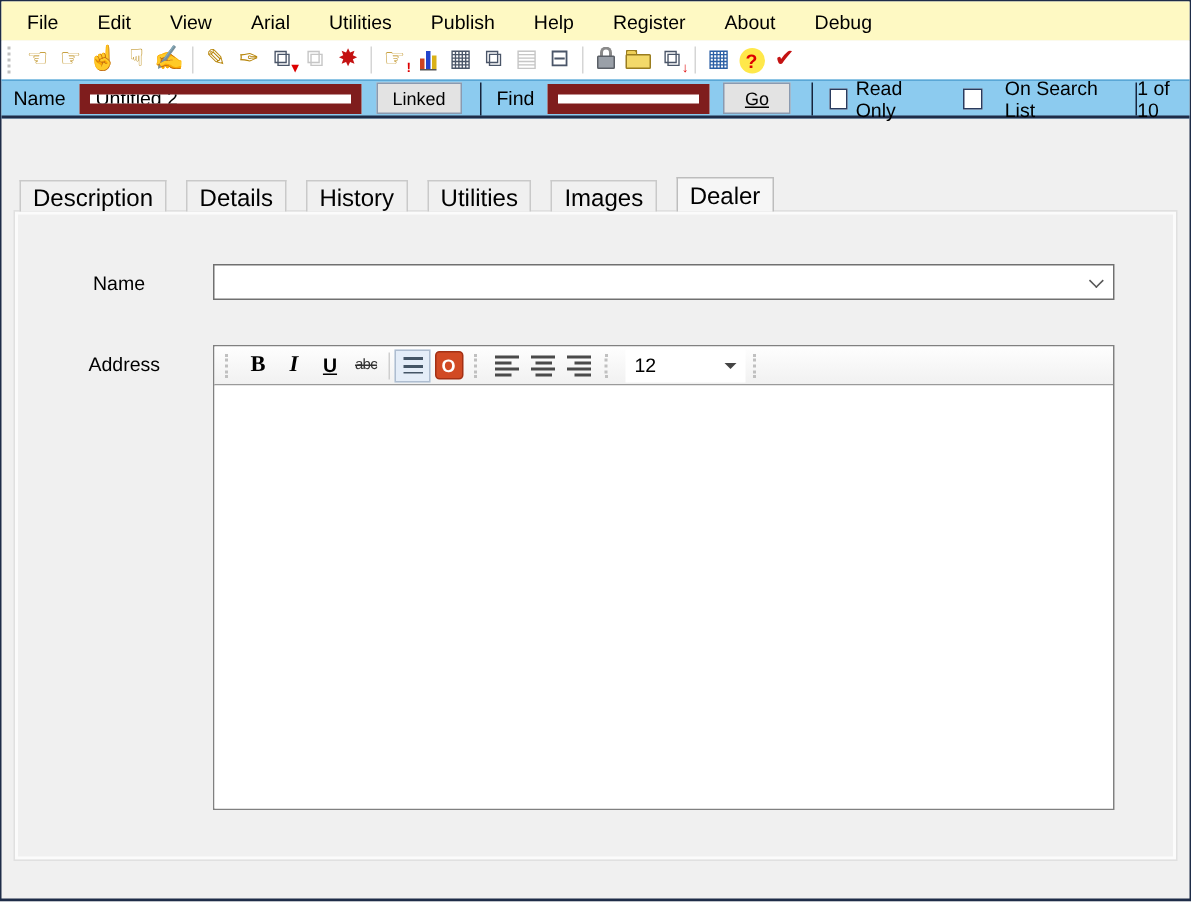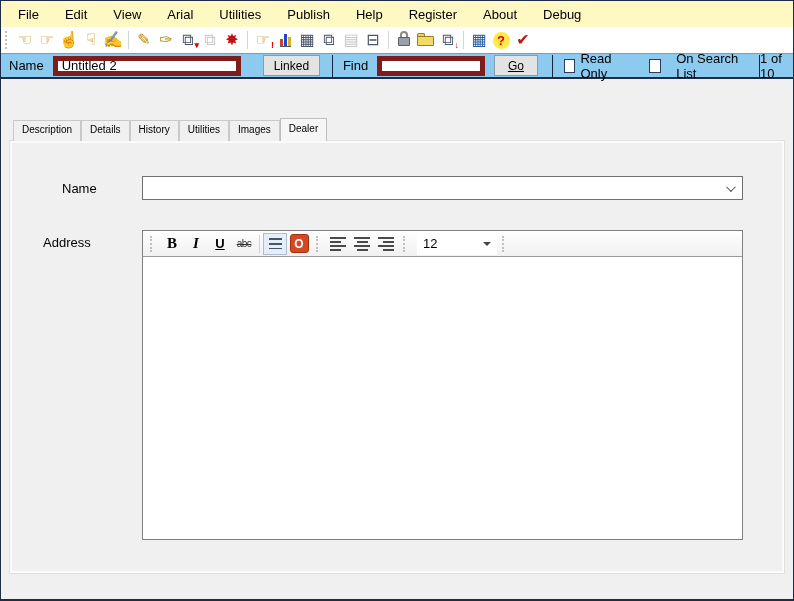--- a/index.html
+++ b/index.html
@@ -36,27 +36,27 @@
   .chart-bars { display:flex; align-items:flex-end; gap:1px; height:14px; border-bottom:1px solid #555; }
   .chart-bars i { width:3px; display:block; }
   .cb1 { height:7px; background:#c42; } .cb2 { height:12px; background:#24c; } .cb3 { height:9px; background:#dab118; }
   .lock-shackle { position:absolute; top:2px; width:8px; height:7px; border:2px solid #8a8a8a; border-bottom:none; border-radius:5px 5px 0 0; }
   .lock-body { position:absolute; top:8px; width:12px; height:9px; background:#9aa0a8; border:1px solid #5a5f66; border-radius:1px; }
   .folder-tab { position:absolute; top:4px; left:2px; width:8px; height:4px; background:#eecf58; border:1px solid #9a7d1f; border-bottom:none; border-radius:2px 2px 0 0; }
   .folder-body { position:absolute; top:7px; left:2px; width:17px; height:10px; background:#f3d96a; border:1px solid #9a7d1f; border-radius:1px; }
   
   #recordbar { height:26px; background:#8ccbef; border-top:1px solid #5aa7d6; border-bottom:2px solid #1e2c48; display:flex; align-items:center; padding-left:8px; }
   .rb-label { color:#000; }
-  .rb-input { height:20px; border:5px solid #7f1d1d; background:#fff; font-family:"Liberation Sans",sans-serif; font-size:13px; padding:0 4px; }
+  .rb-input { height:20px; border:7px solid #7f1d1d; background:#fff; font-family:"Liberation Sans",sans-serif; font-size:13px; padding:0 4px; }
   .rb-btn { height:21px; background:#e3e3e3; border:1px solid #8a9ab0; font-size:12px; padding:0 10px; display:flex; align-items:center; }
   .rb-sep { width:1px; height:22px; background:#16243c; }
   .chk { width:14px; height:14px; background:#fff; border:1px solid #2a3b5e; display:inline-block; }
   
   #tabstrip { position:absolute; left:12px; top:117px; display:flex; align-items:flex-end; height:23px; z-index:2; }
-  .tab { padding:3px 8px 3px; border:1px solid #c9c9c9; border-bottom:none; background:#f0f0f0; font-size:10px; margin-right:0px; height:21px; }
+  .tab { padding:3px 8px 3px; border:1px solid #c9c9c9; border-bottom:none; background:#f0f0f0; font-size:16px; margin-right:13px; height:21px; }
   .tab.active { background:#f6f6f6; border-color:#bdbdbd; height:23px; padding-top:4px; position:relative; z-index:3; }
   #tabpanel { position:absolute; left:8px; right:8px; top:139px; bottom:25px; background:#f0f0f0; border:1px solid #e0e0e0; box-shadow:inset 0 0 0 2px #fbfbfb; z-index:1; }
   
   .form-label { position:absolute; color:#000; font-size:13px; }
   #name-combo { position:absolute; left:132px; top:35px; width:601px; height:24px; background:#fff; border:1px solid #707070; }
   .combo-arrow { position:absolute; right:9px; top:8px; width:7px; height:7px; border-right:1px solid #555; border-bottom:1px solid #555; transform:rotate(45deg) translateY(-2px); }
   
   #editor { position:absolute; left:132px; top:89px; width:601px; height:310px; border:1px solid #808080; background:#fff; }
   #editor-toolbar { height:26px; background:linear-gradient(#fefefe,#f1f1f1); border-bottom:1px solid #9a9a9a; display:flex; align-items:center; padding-left:2px; }
   .ed-grip { width:5px; height:16px; border-left:2px dotted #c0c0c0; margin:0 5px; }
@@ -148,21 +148,21 @@
     <span class="ticon ic-blue">▦</span>
     <span class="ticon">
         <span class="ic-help">?</span>
       </span>
     <span class="ticon ic-red">✔</span>
   </div>
 
   <div id="recordbar">
     <span class="rb-label">Name</span>
     <input class="rb-input" style="width: 188px; margin-left: 9px;" value="Untitled 2">
-    <span class="rb-btn" style="margin-left:22px;">Linked</span>
+    <span class="rb-btn" style="margin-left:10px;">Linked</span>
     <span class="rb-sep" style="margin-left:12px;"></span>
     <span class="rb-label" style="margin-left:10px;">Find</span>
     <input class="rb-input" style="width: 108px; margin-left: 9px;" value="">
     <span class="rb-btn" style="margin-left:9px; width:48px; justify-content:center;text-decoration:underline;">Go</span>
     <span class="rb-sep" style="margin-left:14px;"></span>
     <span class="chk" style="margin-left:11px;"></span>
     <span class="rb-label" style="margin-left:5px;">Read Only</span>
     <span class="chk" style="margin-left:18px;"></span>
     <span class="rb-label" style="margin-left:15px;">On Search List</span>
     <span class="rb-sep" style="margin-left:12px;"></span>
@@ -178,21 +178,21 @@
     <span class="tab active">Dealer</span>
   </div>
 
   <div id="tabpanel">
     <span class="form-label" style="left:52px; top:40px;">Name</span>
     <div id="name-combo">
       <span></span>
       <span class="combo-arrow"></span>
     </div>
 
-    <span class="form-label" style="left:33px; top:94px;">Address</span>
+    <span class="form-label" style="left:49px; top:94px;">Address</span>
 
     <div id="editor">
       <div id="editor-toolbar">
         <span class="ed-grip"></span>
         <span class="ed-btn b-bold">B</span>
         <span class="ed-btn b-italic">I</span>
         <span class="ed-btn b-under">U</span>
         <span class="ed-btn b-strike">abc</span>
         <span class="ed-sep"></span>
         <span class="ed-btn b-list">

